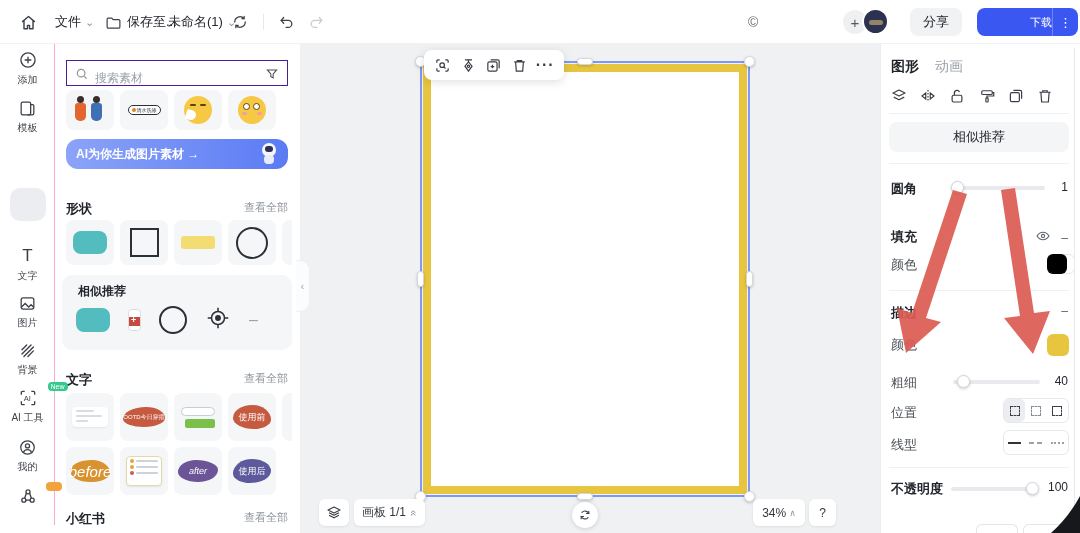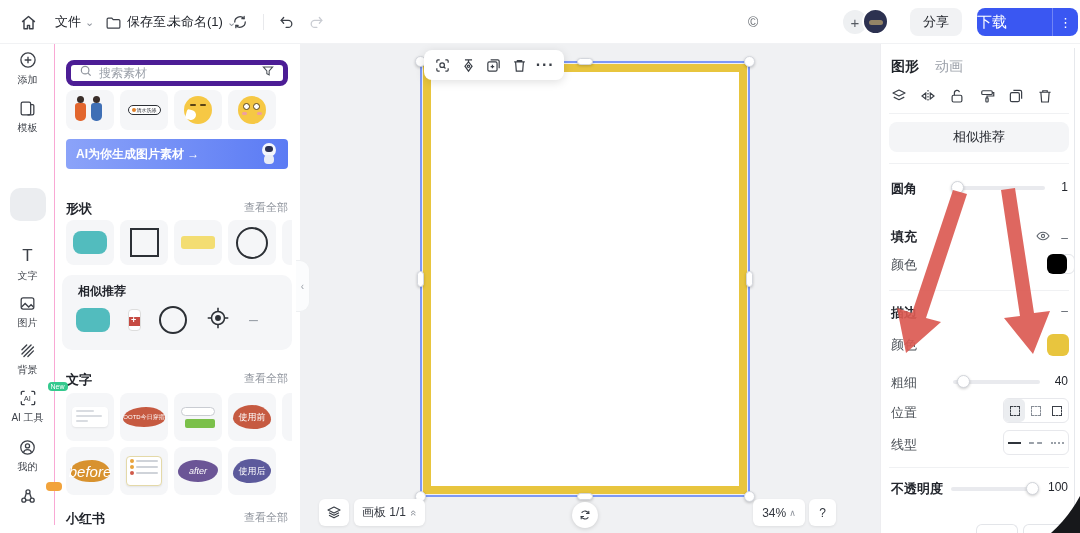--- a/index.html
+++ b/index.html
@@ -13,40 +13,40 @@
   .chev { font-size:11px; color:#8d929b; }
   .tb-sep { color:#c9ccd2; }
   .tb-divider { position:absolute; left:263px; top:14px; width:1px; height:16px; background:#e8e9ec; }
   .redo { color:#c9ccd2; }
   .copyright { position:absolute; left:748px; top:0; height:44px; display:flex; align-items:center; font-size:14px; color:#6b7076; }
   .plus-circle { position:absolute; left:843px; top:10px; width:24px; height:24px; border-radius:50%; background:#eef0f2; color:#555a62; display:flex; align-items:center; justify-content:center; font-size:15px; cursor:pointer; }
   .avatar { position:absolute; left:862px; top:8px; width:27px; height:27px; border-radius:50%; background:#2c3150; border:2px solid #fff; cursor:pointer; }
   .avatar::after { content:""; position:absolute; left:5px; top:10px; width:14px; height:5px; border-radius:3px; background:rgba(235,200,120,.55); }
   .share-btn { position:absolute; left:910px; top:8px; width:52px; height:28px; border-radius:8px; background:#f1f2f4; display:flex; align-items:center; justify-content:center; font-size:13px; color:#23262d; cursor:pointer; }
   .download-btn { position:absolute; left:977px; top:8px; width:101px; height:28px; border-radius:8px; background:#3a57f2; color:#fff; display:flex; align-items:center; cursor:pointer; }
-  .download-label { flex:1; text-align:left; font-size:15px; }
+  .download-label { flex:1; text-align:right; font-size:11px;padding-left:8px; }
   .download-more { width:26px; height:28px; display:flex; align-items:center; justify-content:center; border-left:1px solid rgba(255,255,255,.28); font-size:13px; }
 
   
   .rail { position:absolute; left:0; top:36px; width:55px; height:489px; background:#fff; border-right:1px solid #f9a8d4; z-index:25; }
   .rail-item { position:absolute; left:0; width:55px; display:flex; flex-direction:column; align-items:center; gap:3px; cursor:pointer; color:#3c4048; }
   .rail-item .lbl { font-size:10px; color:#3f434b; }
   .rail-active-pill { position:absolute; left:10px; top:152px; width:36px; height:33px; background:#ebedf0; border-radius:10px; }
   .rail-ico { width:20px; height:20px; display:flex; align-items:center; justify-content:center; }
   .badge-new { position:absolute; left:30px; top:-6px; background:#35c98e; color:#fff; font-size:7px; padding:1px 3px; border-radius:4px; }
   .badge-orange { position:absolute; left:28px; top:-4px; width:16px; height:9px; background:#f2a33c; border-radius:4px; }
   .t-glyph { font-size:17px; font-weight:400; }
 
   
   .panel { position:absolute; left:55px; top:44px; width:245px; height:489px; background:#fff; z-index:20; }
-  .search-box { position:absolute; left:11px; top:16px; width:222px; height:26px; border:5px solid #4c1d95; border-radius:8px; display:flex; align-items:center; padding:0 8px; gap:6px; background:#fff; }
+  .search-box { position:absolute; left:11px; top:16px; width:222px; height:26px; border:1px solid #4c1d95; border-radius:0; display:flex; align-items:flex-end; padding:0 8px; gap:6px; background:#fff; }
   .search-box input { border:none; outline:none; flex:1; font-size:12px; color:#23262d; font-family:inherit; background:transparent; }
   .search-box input::placeholder { color:#9ca1aa; }
   .tile { position:absolute; background:#f5f6f8; border-radius:8px; display:flex; align-items:center; justify-content:center; cursor:pointer; overflow:hidden; }
-  .ai-banner { position:absolute; left:11px; top:95px; width:222px; height:30px; border-radius:4px; background:linear-gradient(90deg,#8ba3f9,#5b7bf4); color:#fff; font-size:12px; font-weight:bold; display:flex; align-items:center; padding:0 10px; cursor:pointer; overflow:hidden; }
+  .ai-banner { position:absolute; left:11px; top:95px; width:222px; height:30px; border-radius:12px; background:linear-gradient(90deg,#8ba3f9,#5b7bf4); color:#fff; font-size:12px; font-weight:bold; display:flex; align-items:center; padding:0 10px; cursor:pointer; overflow:hidden; }
   .astronaut { position:absolute; right:8px; top:4px; width:22px; height:22px; }
   .astronaut .helm { position:absolute; left:4px; top:0; width:14px; height:14px; background:#f4f6fb; border-radius:50%; }
   .astronaut .visor { position:absolute; left:7px; top:3px; width:8px; height:6px; background:#2c3150; border-radius:4px; }
   .astronaut .body { position:absolute; left:6px; top:12px; width:10px; height:9px; background:#e8ecf6; border-radius:4px; }
   .sec-head { position:absolute; left:11px; width:222px; display:flex; justify-content:space-between; align-items:flex-start; }
   .sec-title { font-size:13px; font-weight:bold; color:#23262d; }
   .view-all { font-size:11px; color:#8f949d; cursor:pointer; }
   .shape-teal { background:#52bcbe; border-radius:8px; }
   .shape-square { border:2px solid #2c3036; background:transparent; }
   .shape-bar { background:#f3dd72; border-radius:3px; }

